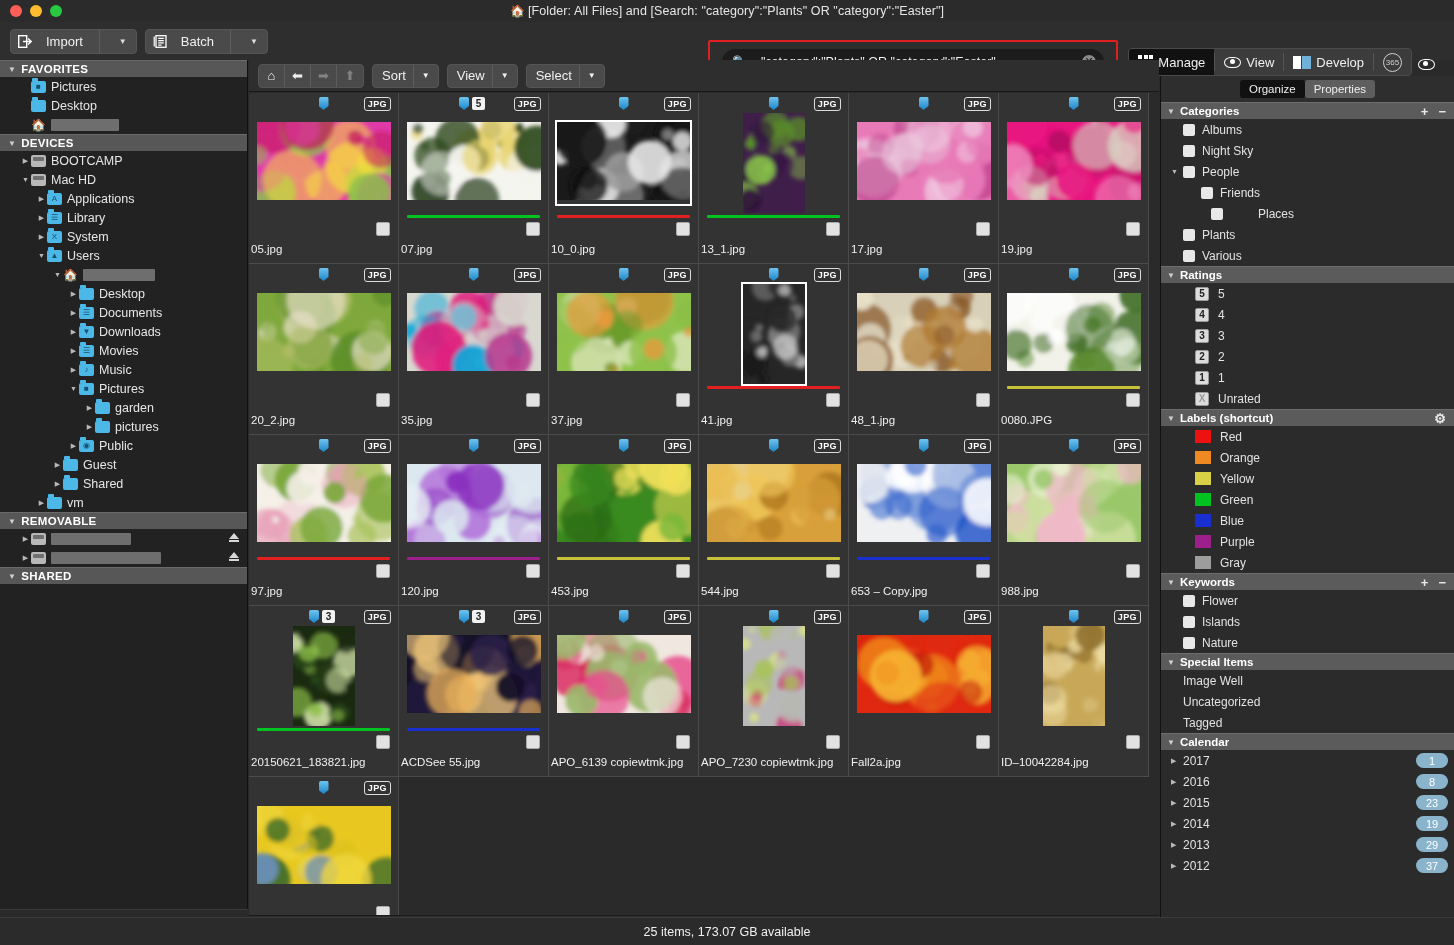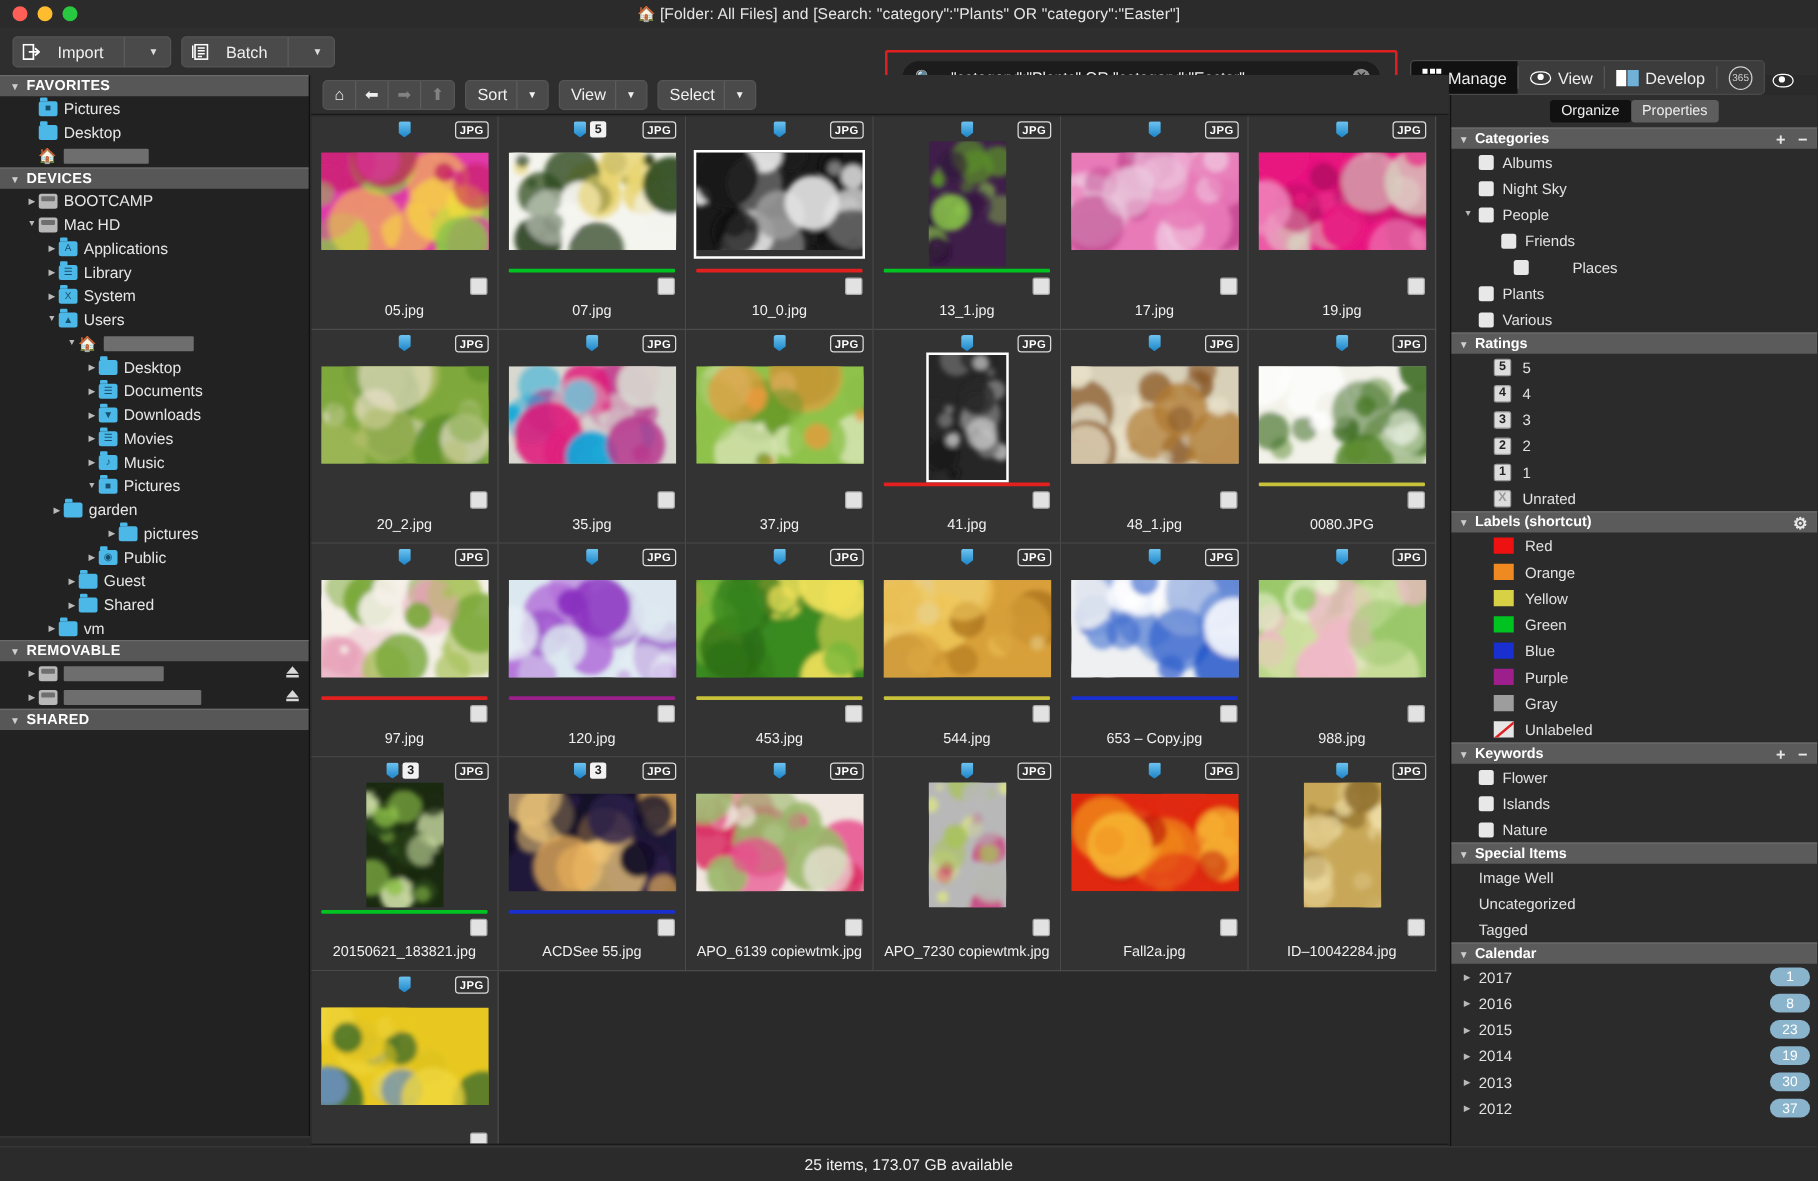--- a/index.html
+++ b/index.html
@@ -181,21 +181,21 @@
     display: flex; align-items: center; justify-content: center;
   }
   .thumb { max-width: 100%; max-height: 100%; display: block; }
   .thumb.sel { outline: 2px solid #fff; }
   .label-bar { position: absolute; left: 8px; right: 8px; top: 122px; height: 3px; border-radius: 1px; }
   .chk {
     position: absolute; right: 8px; top: 129px; width: 14px; height: 14px;
     background: #e2e2e2; border: 1px solid #aaa; border-radius: 2px;
   }
   .fname {
-    position: absolute; left: 2px; right: 2px; top: 150px; text-align: center;
+    position: absolute; left: 2px; right: 2px; top: 150px; 
     font-size: 11.5px; color: #f0f0f0; white-space: nowrap; overflow: hidden; text-overflow: ellipsis;
   }
 
   .center-bottom {
     position: absolute; left: 0; bottom: 0; width: 910px; height: 30px;
     background: #2e2e2e; border-top: 1px solid #1a1a1a; display: flex; align-items: center;
     padding: 0 10px; gap: 6px;
   }
   .rot-btn {
     width: 26px; height: 20px; background: #5f5f5f; border-radius: 4px;
@@ -430,21 +430,21 @@
         <div class="sb-row" style="padding-left: 68px;">
           <span class="tri ">▶</span>
           <span class="ficon blue glyph">♪</span>
           <span>Music</span>
         </div>
         <div class="sb-row" style="padding-left: 68px;">
           <span class="tri ">▼</span>
           <span class="ficon blue glyph">■</span>
           <span>Pictures</span>
         </div>
-        <div class="sb-row" style="padding-left: 40px;">
+        <div class="sb-row" style="padding-left: 84px;">
           <span class="tri ">▶</span>
           <span class="ficon blue "></span>
           <span>garden</span>
         </div>
         <div class="sb-row" style="padding-left: 84px;">
           <span class="tri ">▶</span>
           <span class="ficon blue "></span>
           <span>pictures</span>
         </div>
         <div class="sb-row" style="padding-left: 68px;">
@@ -1853,25 +1853,20 @@
         <div class="rp-row" style="padding-left: 22px;">
           <span class="tri empty"></span>
           <span class="swatch" style="background:#9c1f8c"></span>
           <span>Purple</span>
         </div>
         <div class="rp-row" style="padding-left: 22px;">
           <span class="tri empty"></span>
           <span class="swatch" style="background:#9d9d9d"></span>
           <span>Gray</span>
         </div>
-        <div class="rp-row" style="padding-left: 22px;">
-          <span class="tri empty"></span>
-          <span class="swatch unl"></span>
-          <span>Unlabeled</span>
-        </div>
         <div class="rp-header">
           <span class="tri">▼</span>
           <span>Keywords</span>
           <span class="spacer"></span>
           <span class="act">+</span>
           <span class="act">−</span>
         </div>
         <div class="rp-row" style="padding-left: 10px;">
           <span class="tri empty"></span>
           <span class="cbox"></span>
@@ -1922,21 +1917,21 @@
           <span class="countpill">23</span>
         </div>
         <div class="rp-row" style="padding-left: 10px;">
           <span class="tri">▶</span>
           <span>2014</span>
           <span class="countpill">19</span>
         </div>
         <div class="rp-row" style="padding-left: 10px;">
           <span class="tri">▶</span>
           <span>2013</span>
-          <span class="countpill">30</span>
+          <span class="countpill">29</span>
         </div>
         <div class="rp-row" style="padding-left: 10px;">
           <span class="tri">▶</span>
           <span>2012</span>
           <span class="countpill">37</span>
         </div>
       </div>
   </div>
 
   <div class="statusbar">

